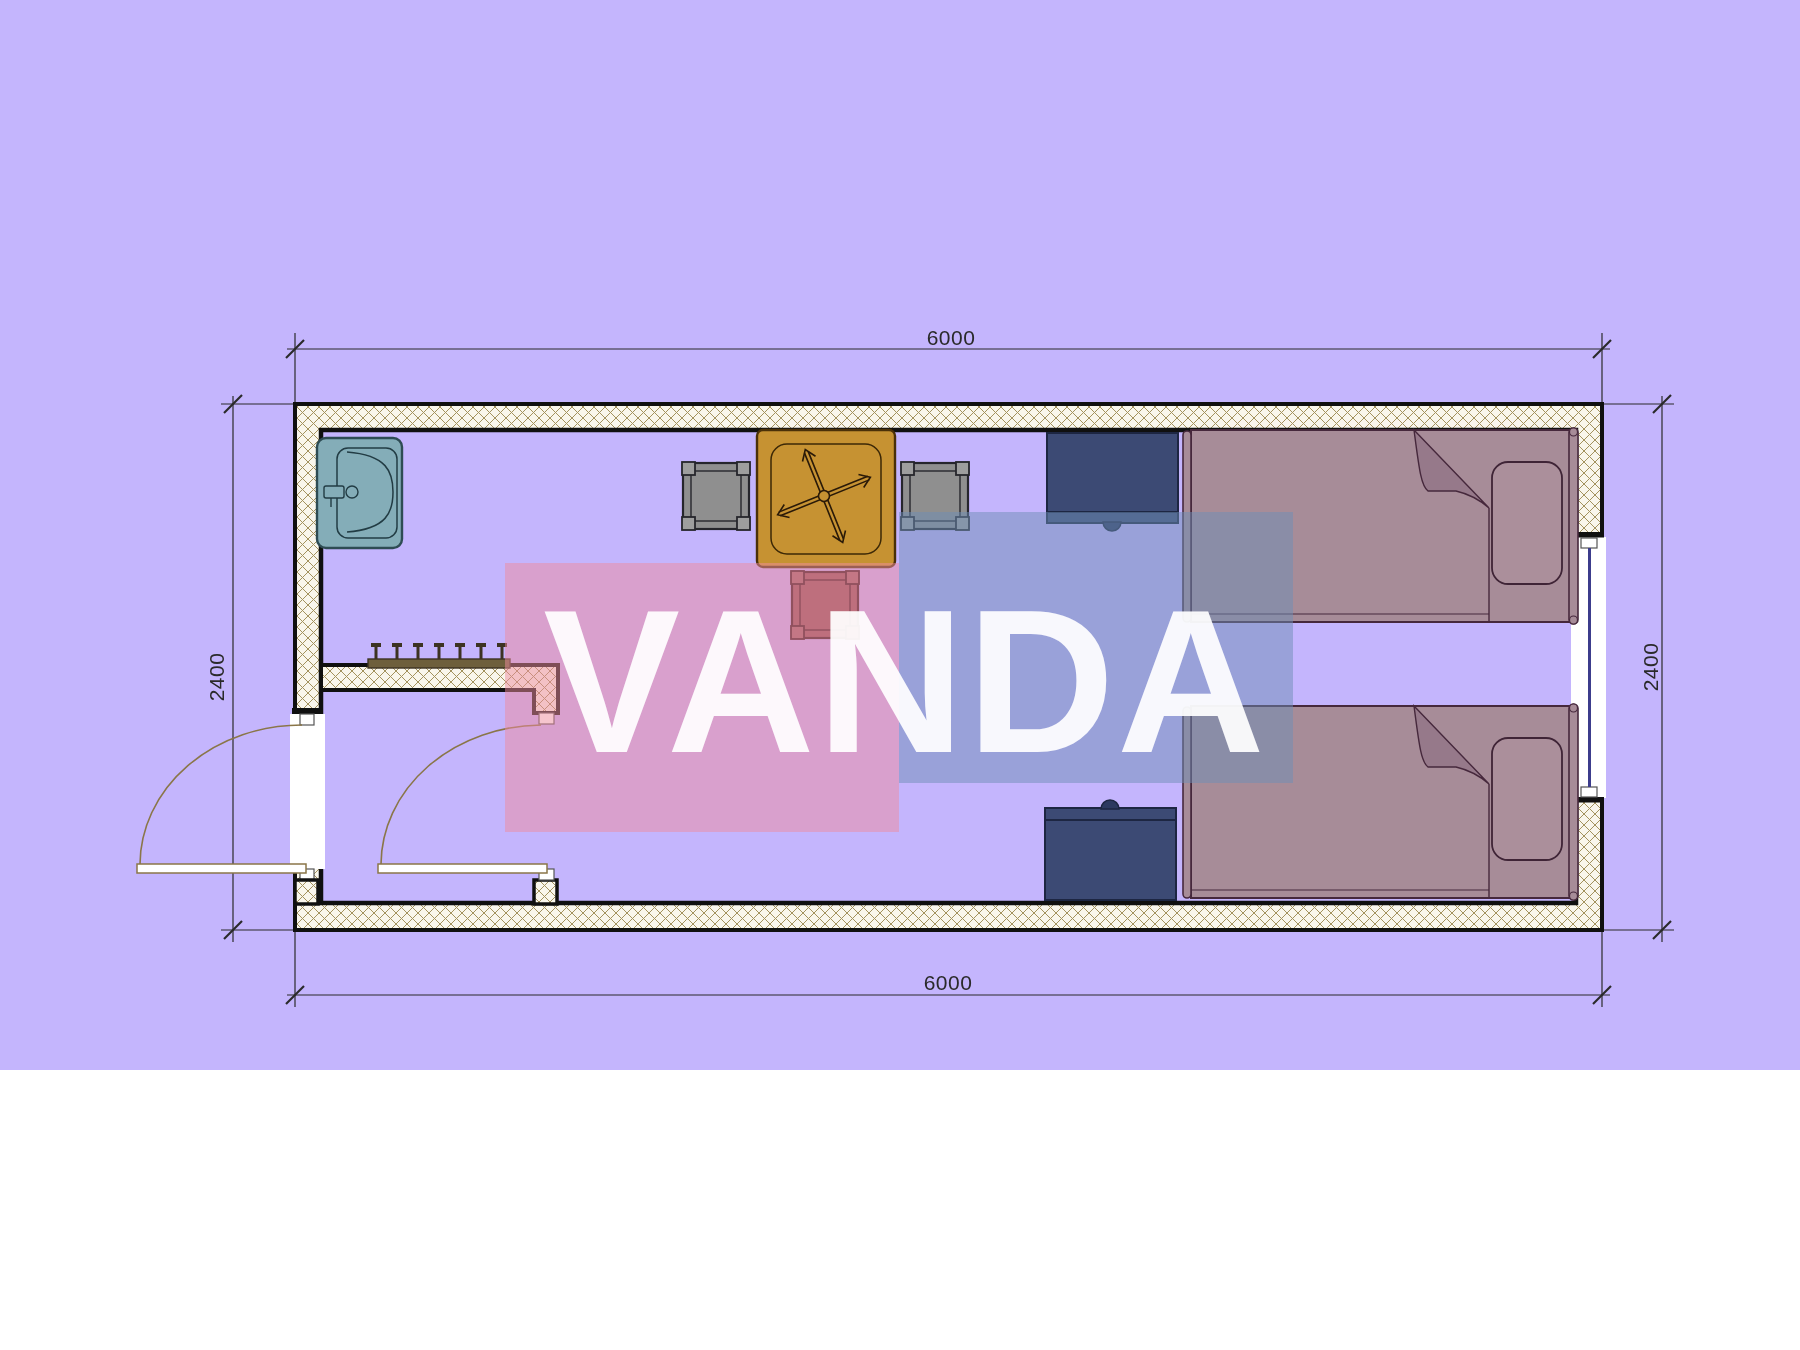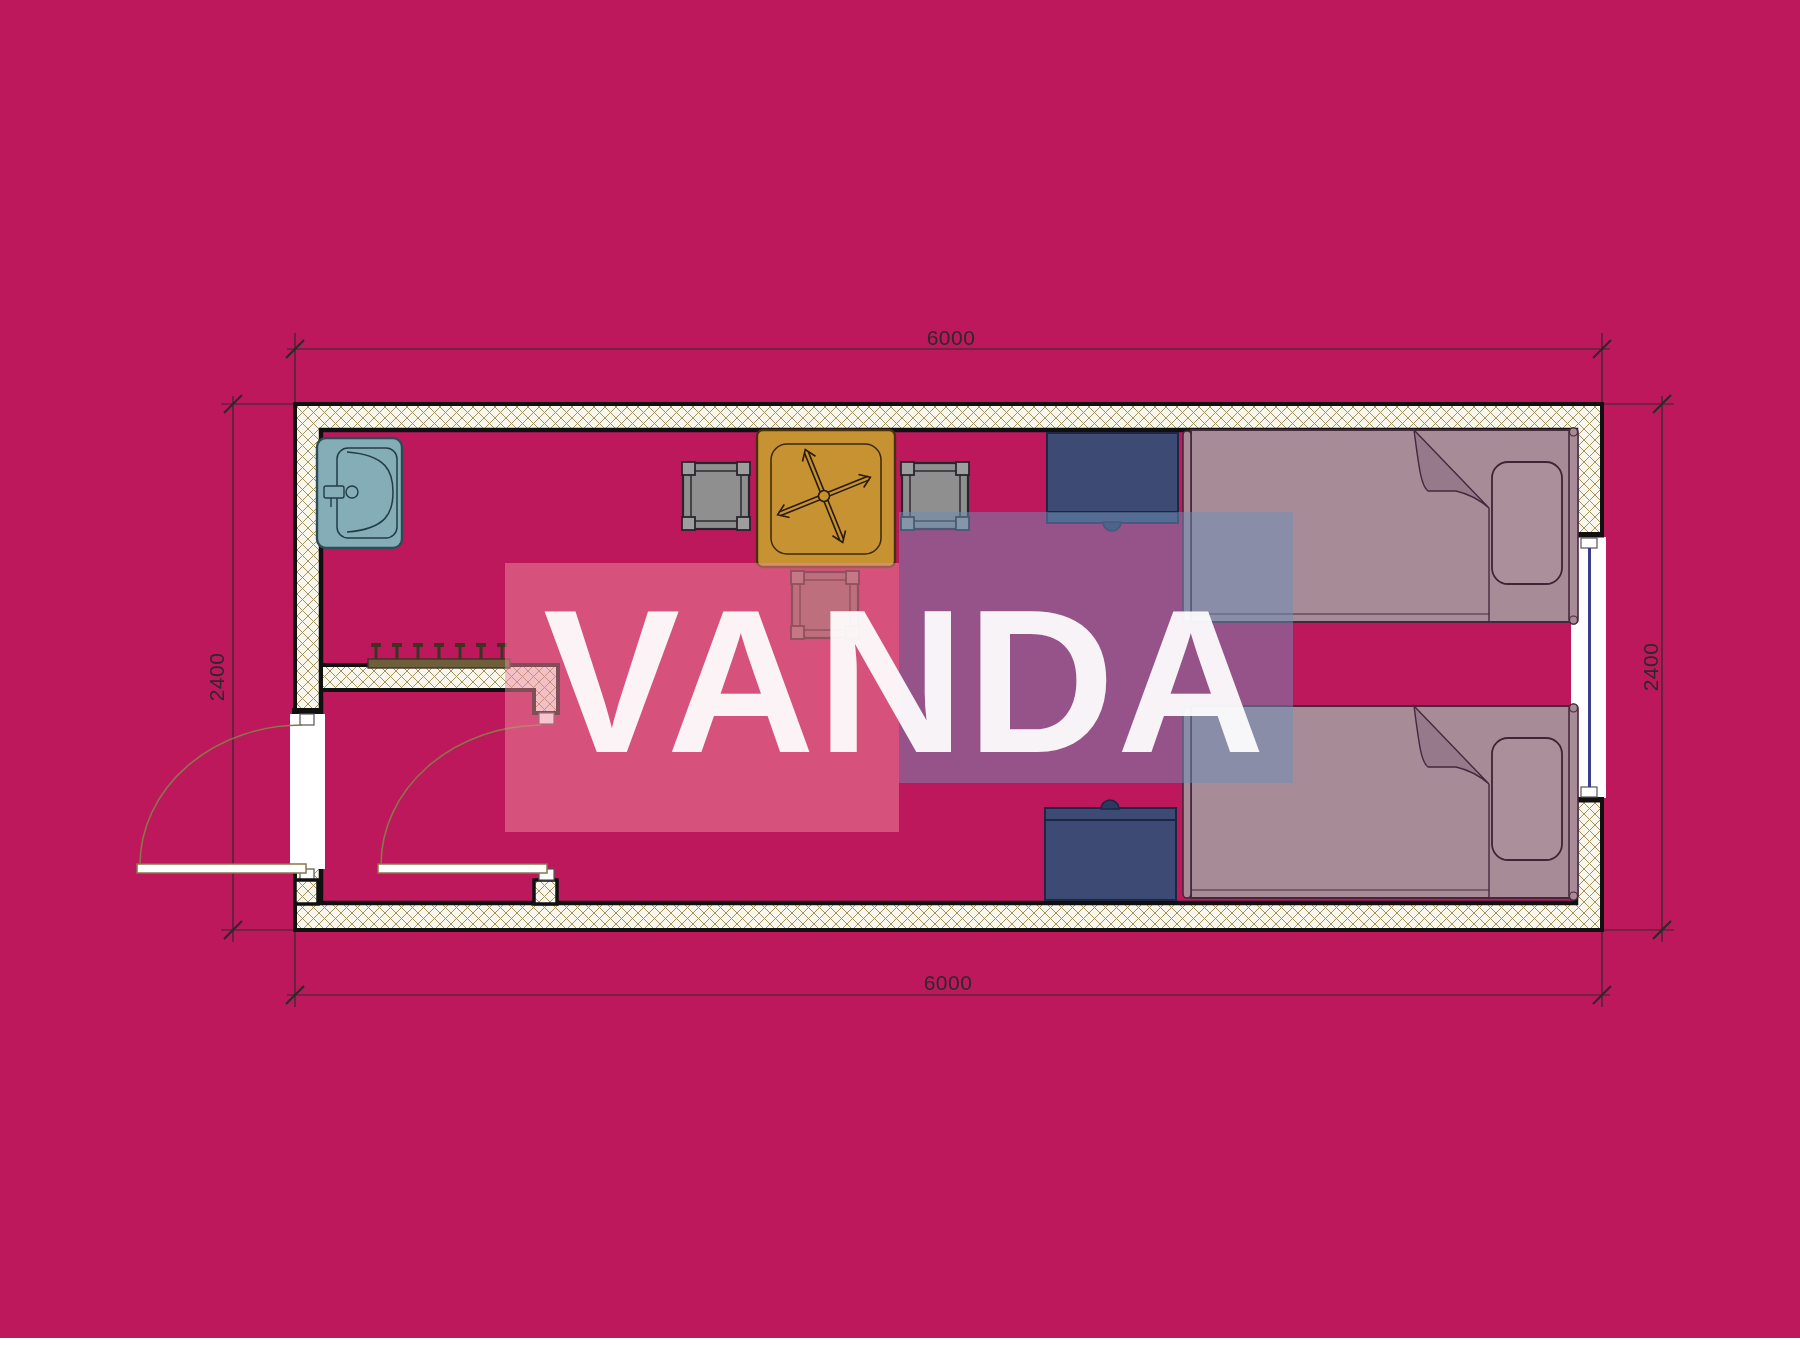--- a/index.html
+++ b/index.html
@@ -1,16 +1,16 @@
 <!DOCTYPE html>
 <html><head>
 <meta charset="utf-8">
 <style>
   html,body{margin:0;padding:0;background:#ffffff;}
-  .canvas{position:relative;width:1800px;height:1338px;background:#be185d;overflow:hidden;
+  .canvas{position:relative;width:1800px;height:1070px;background:#c4b5fd;overflow:hidden;
           font-family:"Liberation Sans",sans-serif;}
   svg{display:block;}
   .dim-text{font-family:"Liberation Sans",sans-serif;font-size:21px;fill:#2a2a2a;letter-spacing:0.5px;}
   .wm-text{font-family:"Liberation Sans",sans-serif;font-weight:bold;font-size:205px;letter-spacing:2px;}
 </style>
 </head>
 <body>
 
 <div class="canvas">
 <svg width="1800" height="1350" viewBox="0 0 1800 1350">

